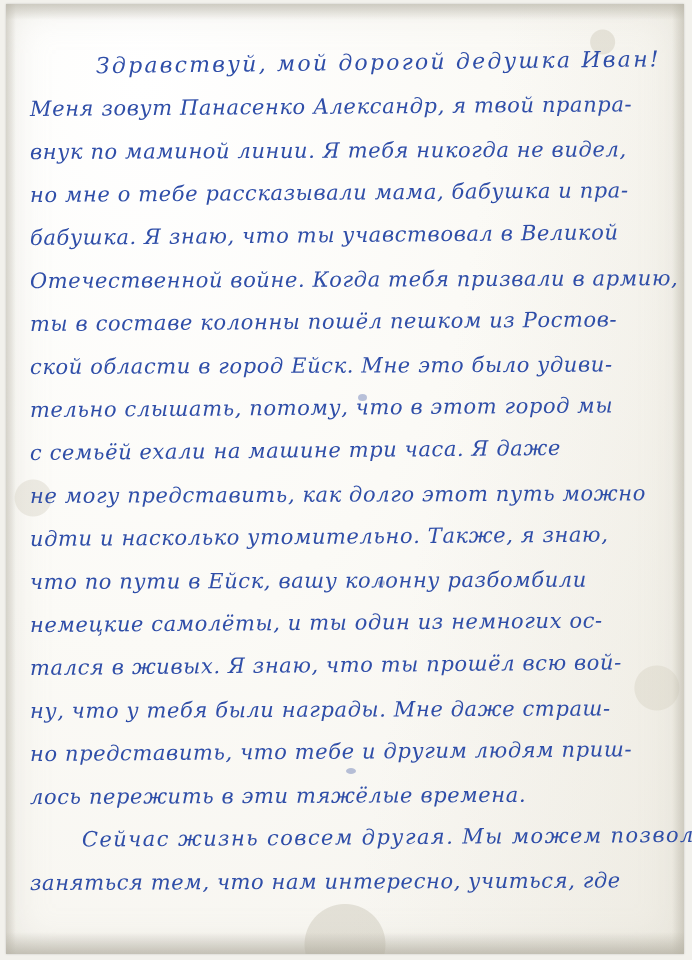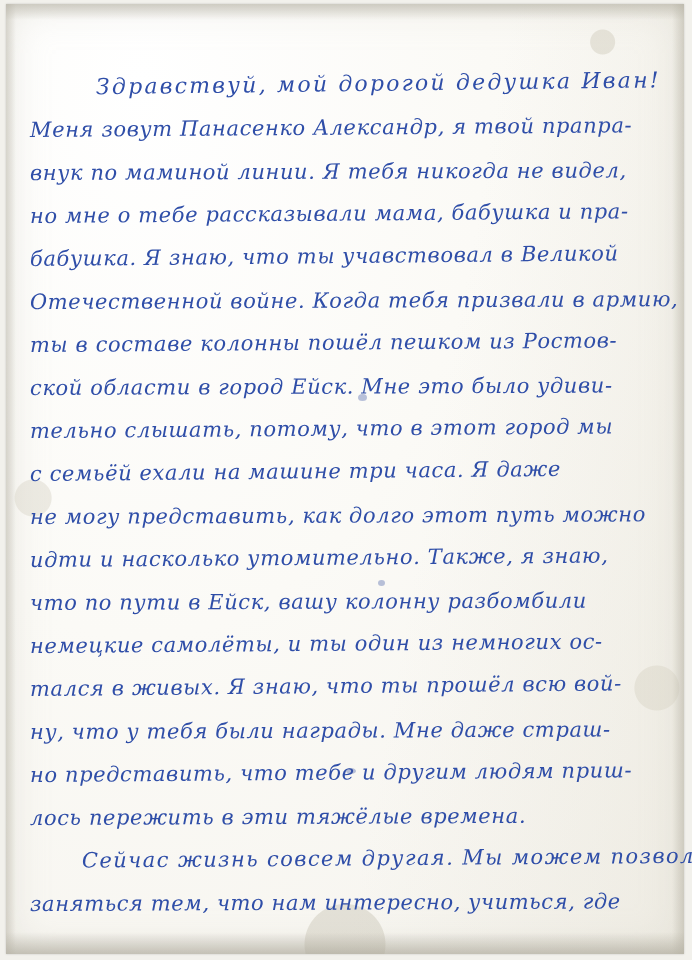--- a/index.html
+++ b/index.html
@@ -63,21 +63,21 @@
   }
   #edge-right {
     position: absolute; right: 0; top: 0; bottom: 0; width: 12px;
     background: linear-gradient(to left, rgba(180,176,162,0.5), rgba(180,176,162,0));
   }
 
   
   #letter {
     position: absolute;
     left: 24px;
-    top: 62px;
+    top: 41px;
     width: 632px;
   }
 
   .line {
     color: #2f4ea8;
     font-family: "DejaVu Serif", serif;
     font-style: italic;
     font-size: 21px;
     line-height: 43px;
     letter-spacing: 0.6px;

